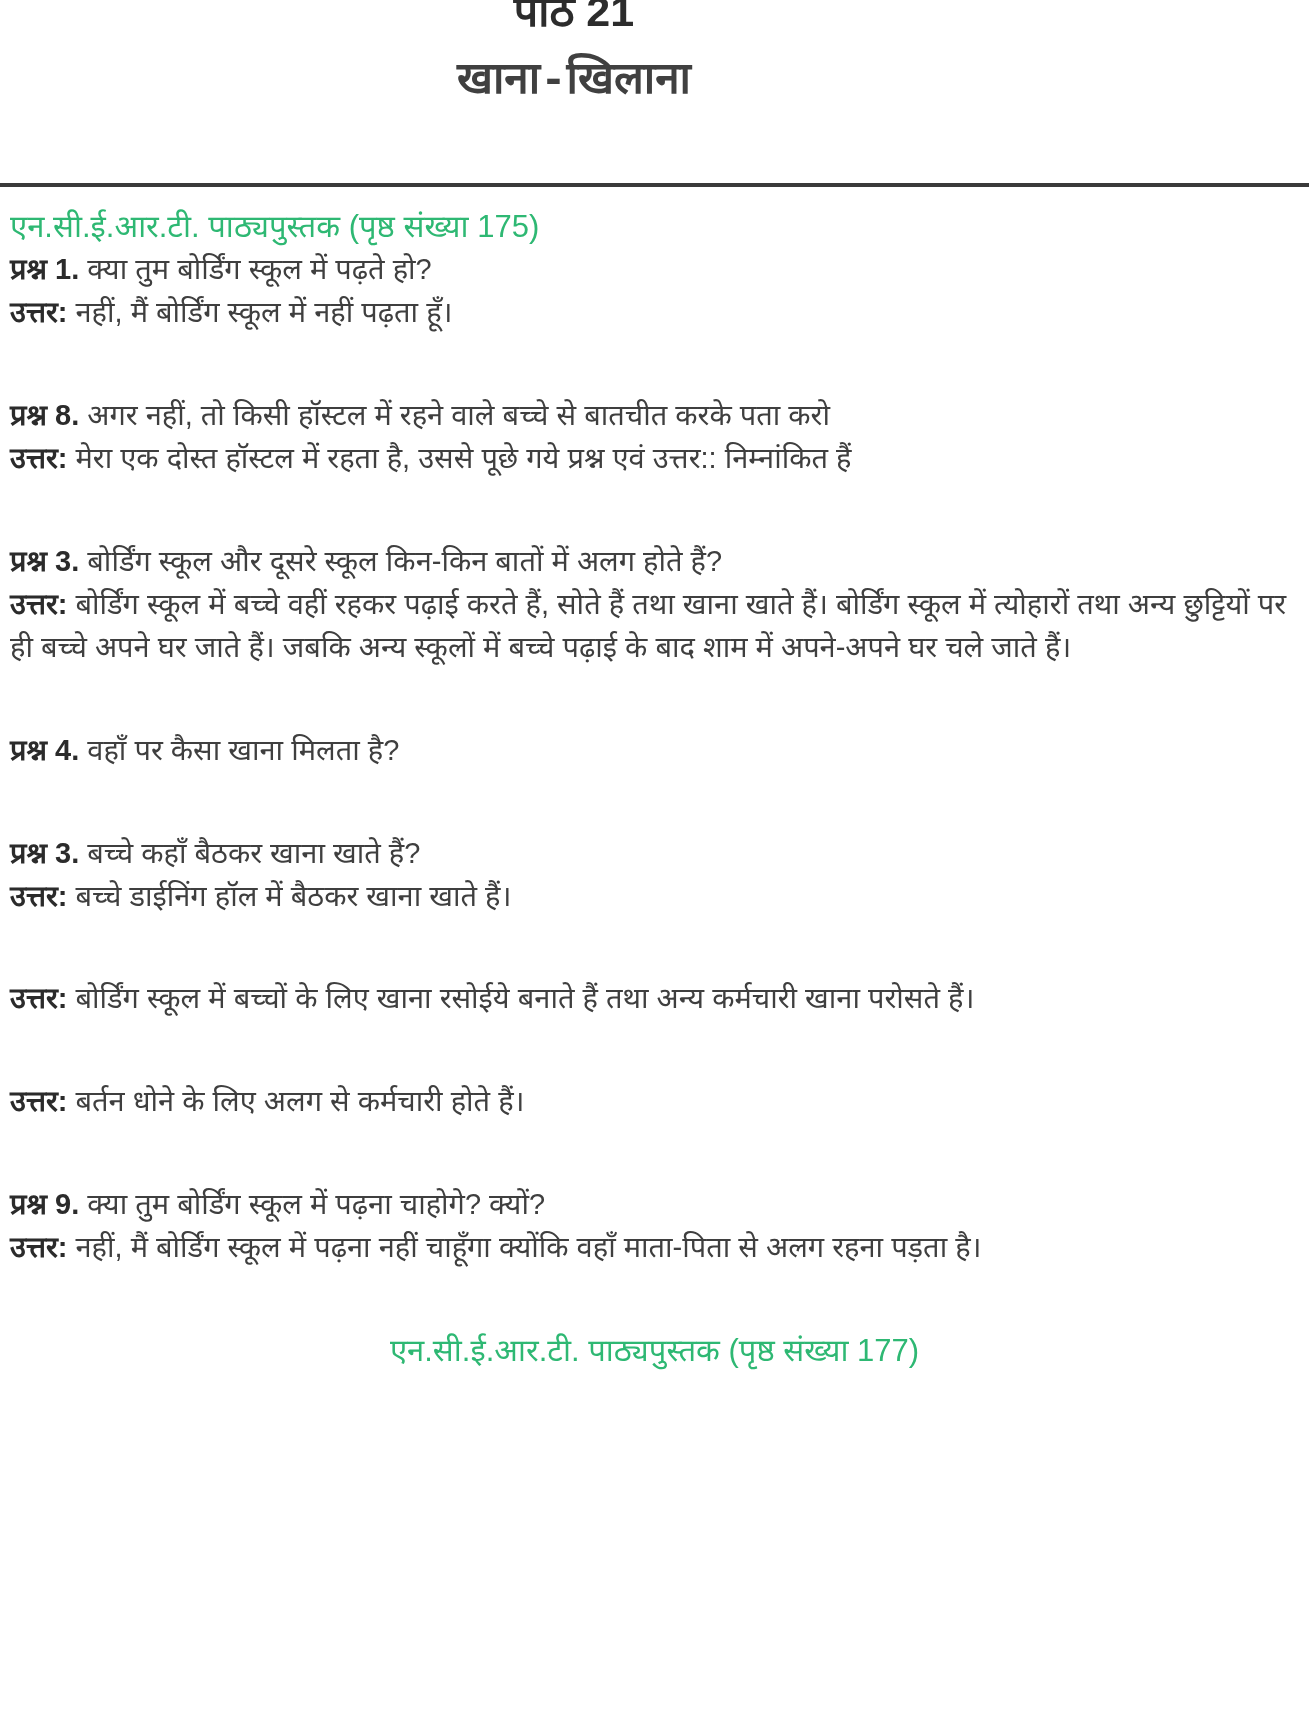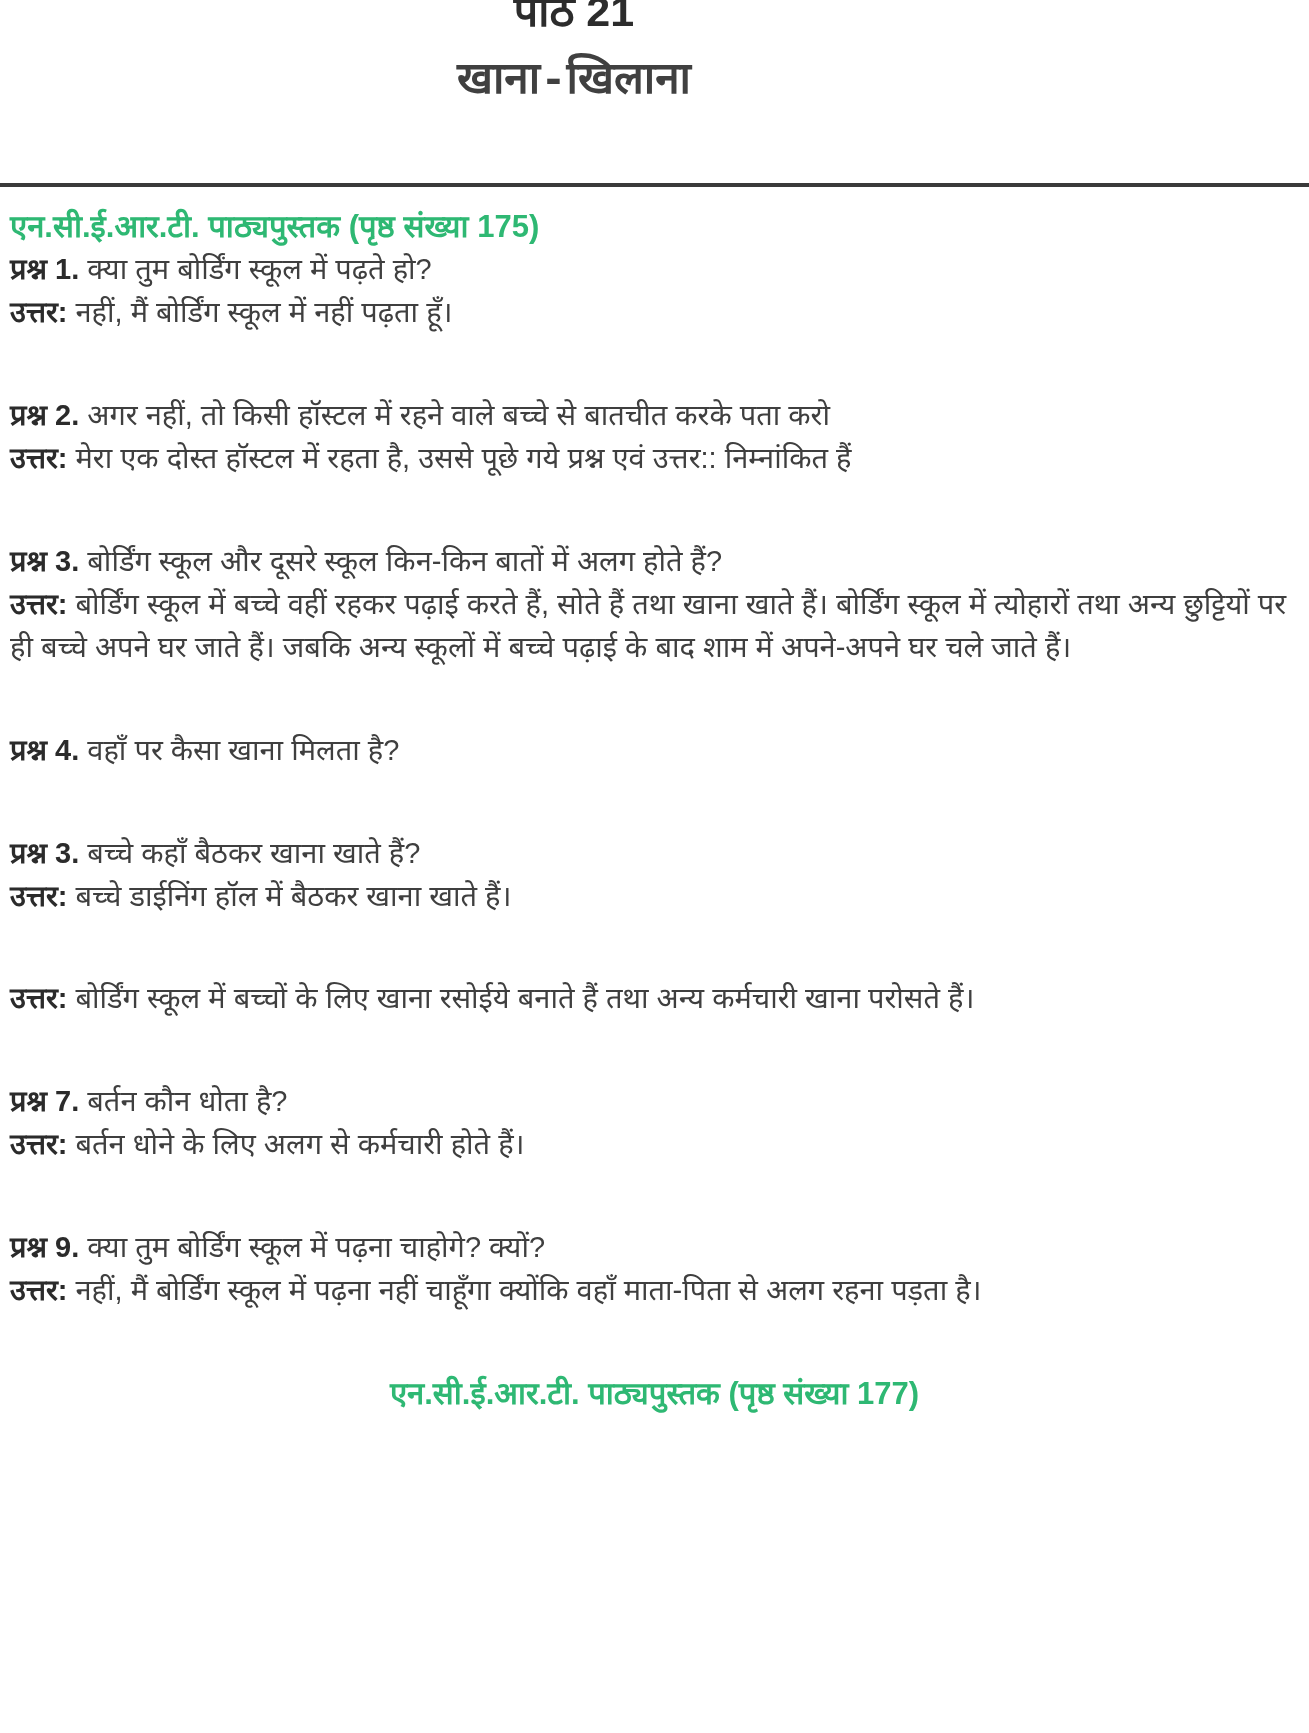--- a/index.html
+++ b/index.html
@@ -35,21 +35,21 @@
 
   .rule {
     border: none;
     border-top: 4px solid #3a3a3a;
     margin: 80px -10px 0 -10px;
   }
 
   .section-heading {
     color: #2eb873;
     font-size: 31px;
-    font-weight: 700;
+    font-weight: 400;
     line-height: 1.4;
     margin-top: 18px;
   }
 
   .qa-list { }
   .qa {
     font-size: 29px;
     line-height: 1.48;
     margin-bottom: 60px;
     max-width: 1290px;
@@ -76,21 +76,21 @@
   <h2 class="section-heading">एन.सी.ई.आर.टी. पाठ्यपुस्तक (पृष्ठ संख्या 175)</h2>
 
   <div class="qa-list">
 
     <div class="qa">
       <p><span class="lbl">प्रश्न 1.</span> <span>क्या तुम बोर्डिंग स्कूल में पढ़ते हो?</span></p>
       <p><span class="lbl">उत्तर:</span> <span>नहीं, मैं बोर्डिंग स्कूल में नहीं पढ़ता हूँ।</span></p>
     </div>
 
     <div class="qa">
-      <p><span class="lbl">प्रश्न 2.</span> <span>अगर नहीं, तो किसी हॉस्टल में रहने वाले बच्चे से बातचीत करके पता करो</span></p>
+      <p><span class="lbl">प्रश्न 8.</span> <span>अगर नहीं, तो किसी हॉस्टल में रहने वाले बच्चे से बातचीत करके पता करो</span></p>
       <p><span class="lbl">उत्तर:</span> <span>मेरा एक दोस्त हॉस्टल में रहता है, उससे पूछे गये प्रश्न एवं उत्तर:: निम्नांकित हैं</span></p>
     </div>
 
     <div class="qa">
       <p><span class="lbl">प्रश्न 3.</span> <span>बोर्डिंग स्कूल और दूसरे स्कूल किन-किन बातों में अलग होते हैं?</span></p>
       <p><span class="lbl">उत्तर:</span> <span>बोर्डिंग स्कूल में बच्चे वहीं रहकर पढ़ाई करते हैं, सोते हैं तथा खाना खाते हैं। बोर्डिंग स्कूल में त्योहारों तथा अन्य छुट्टियों पर ही बच्चे अपने घर जाते हैं। जबकि अन्य स्कूलों में बच्चे पढ़ाई के बाद शाम में अपने-अपने घर चले जाते हैं।</span></p>
     </div>
 
     <div class="qa">
       <p><span class="lbl">प्रश्न 4.</span> <span>वहाँ पर कैसा खाना मिलता है?</span></p>
@@ -99,21 +99,20 @@
     <div class="qa">
       <p><span class="lbl">प्रश्न 3.</span> <span>बच्चे कहाँ बैठकर खाना खाते हैं?</span></p>
       <p><span class="lbl">उत्तर:</span> <span>बच्चे डाईनिंग हॉल में बैठकर खाना खाते हैं।</span></p>
     </div>
 
     <div class="qa">
       <p><span class="lbl">उत्तर:</span> <span>बोर्डिंग स्कूल में बच्चों के लिए खाना रसोईये बनाते हैं तथा अन्य कर्मचारी खाना परोसते हैं।</span></p>
     </div>
 
     <div class="qa">
-      <p><span class="lbl">प्रश्न 7.</span> <span>बर्तन कौन धोता है?</span></p>
       <p><span class="lbl">उत्तर:</span> <span>बर्तन धोने के लिए अलग से कर्मचारी होते हैं।</span></p>
     </div>
 
 
     <div class="qa">
       <p><span class="lbl">प्रश्न 9.</span> <span>क्या तुम बोर्डिंग स्कूल में पढ़ना चाहोगे? क्यों?</span></p>
       <p><span class="lbl">उत्तर:</span> <span>नहीं, मैं बोर्डिंग स्कूल में पढ़ना नहीं चाहूँगा क्योंकि वहाँ माता-पिता से अलग रहना पड़ता है।</span></p>
     </div>
 
   </div>

